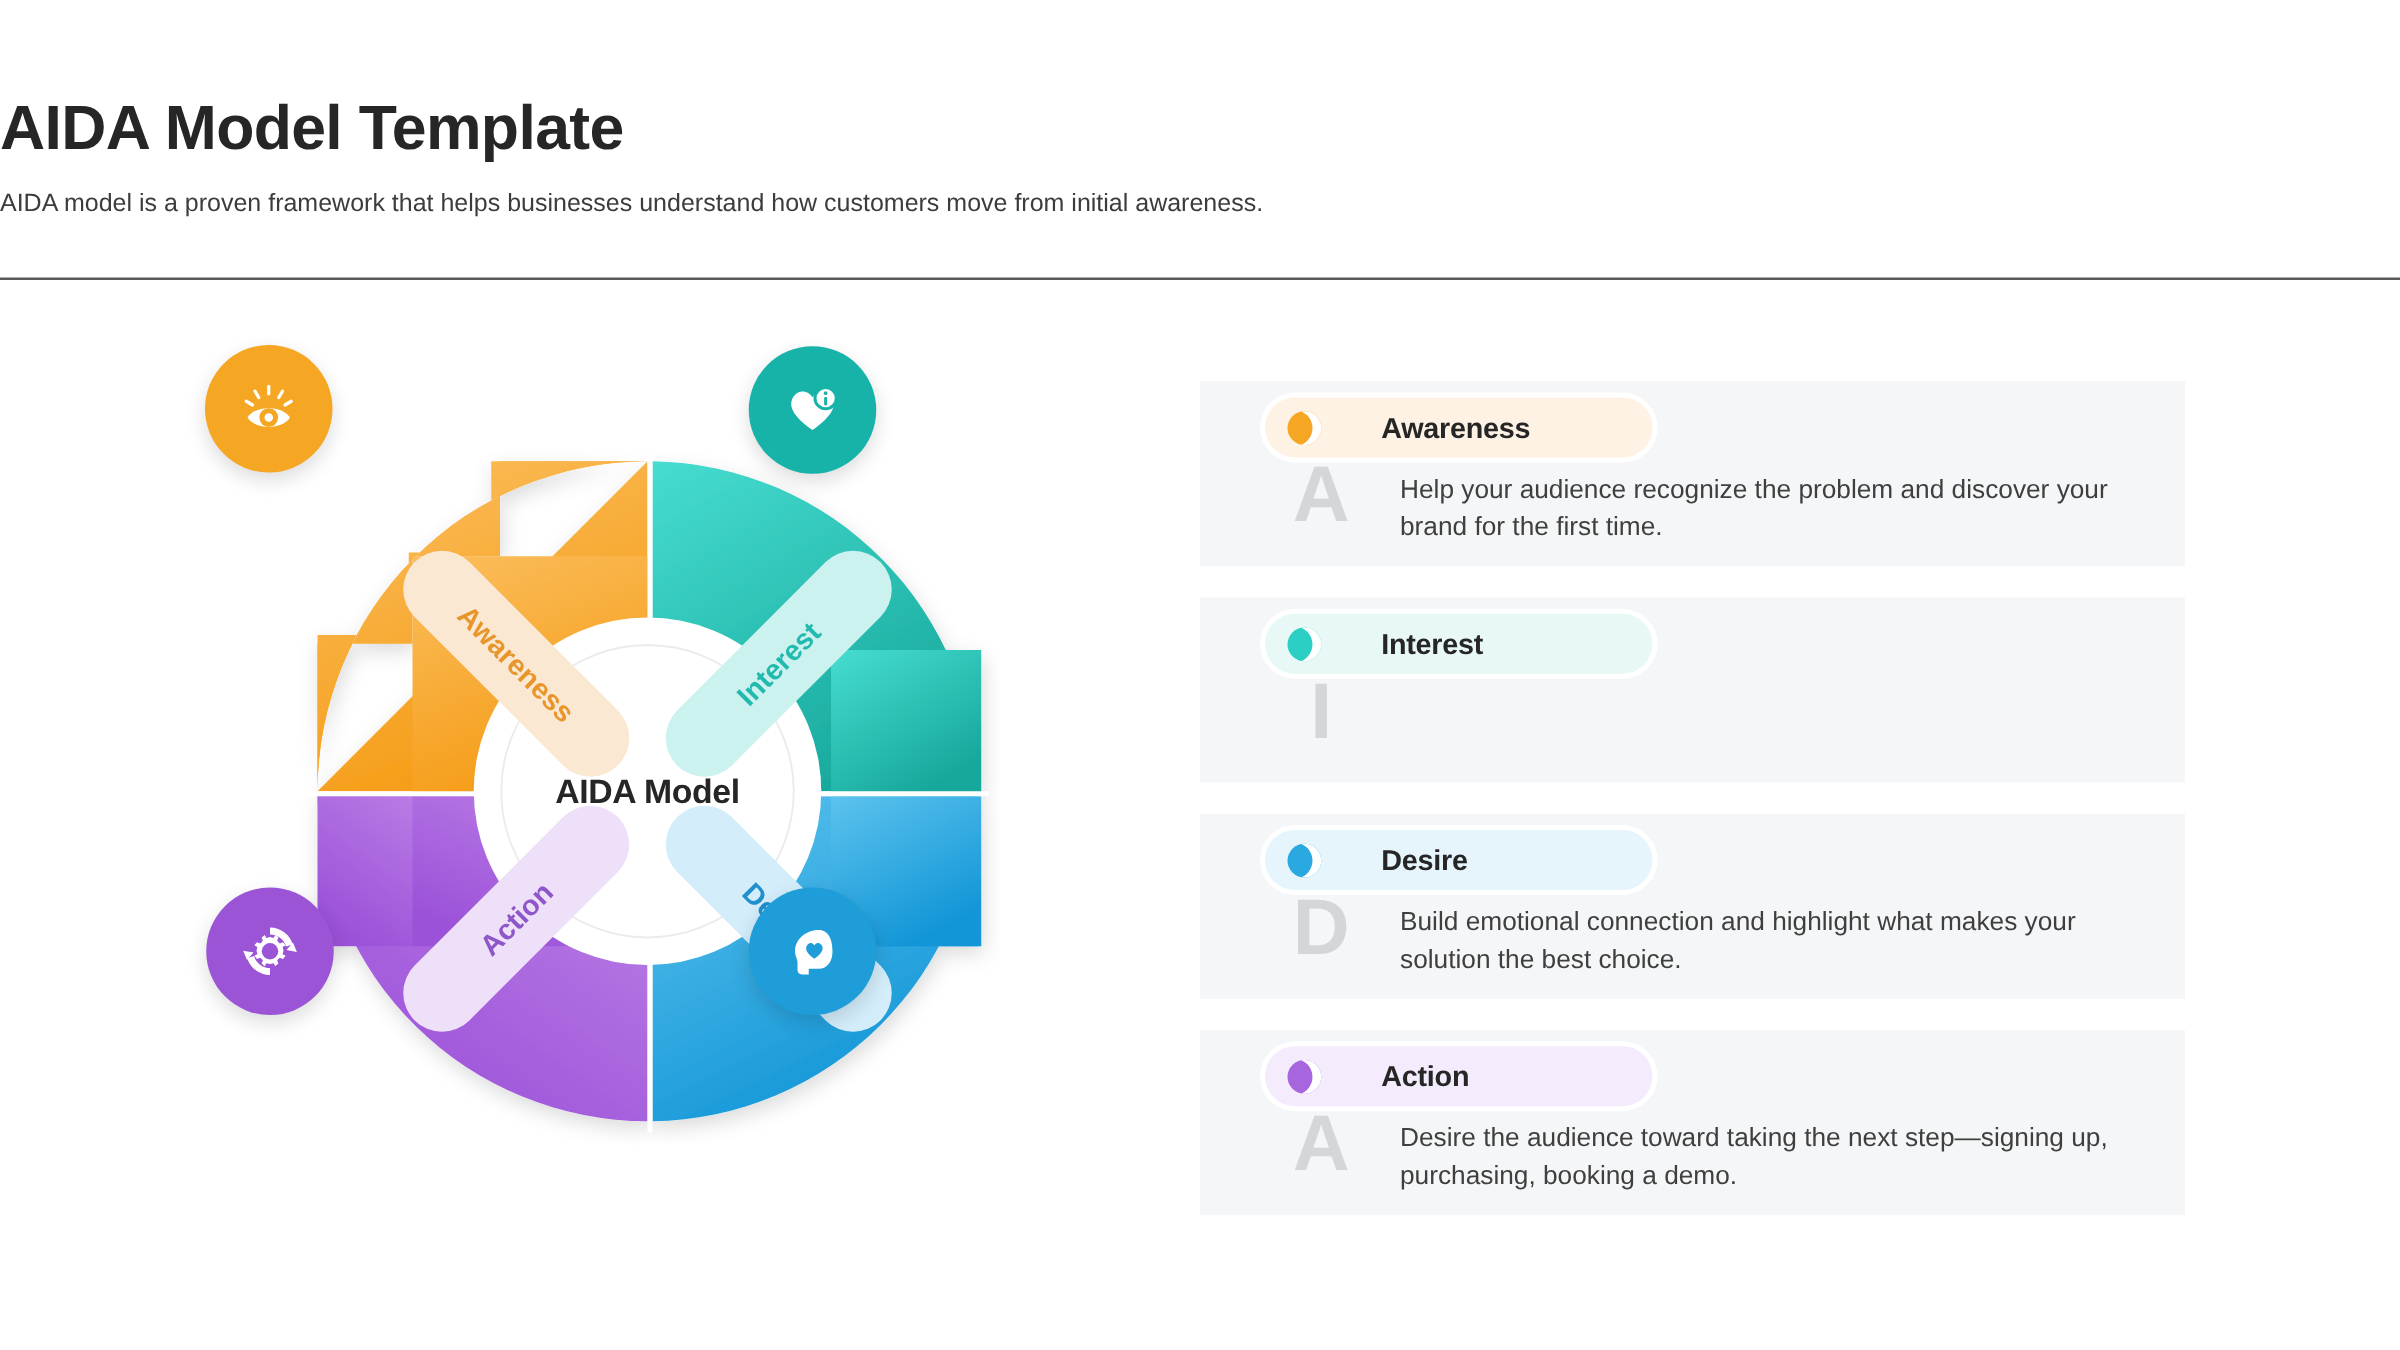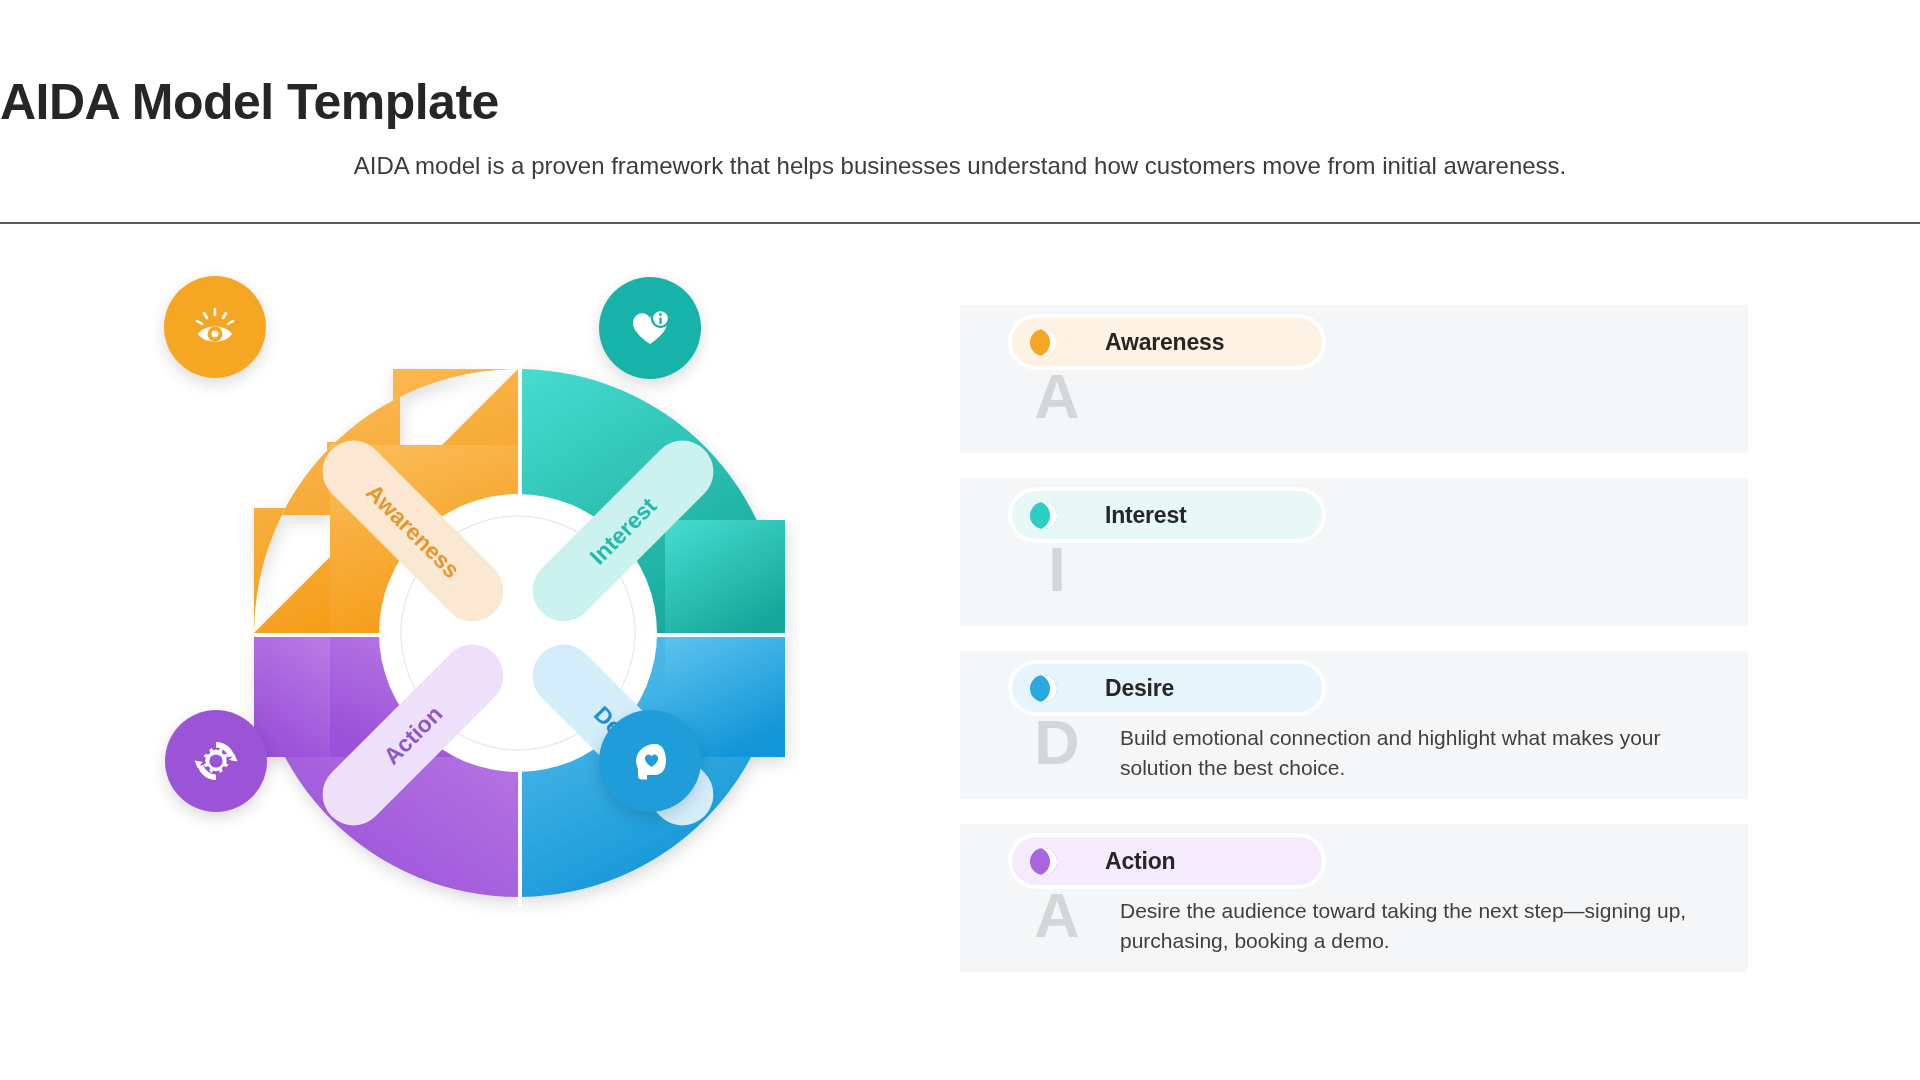--- a/index.html
+++ b/index.html
@@ -14,22 +14,21 @@
   
   .header { position: absolute; left: 0; top: 0; width: 1920px; height: 224px; }
   .title {
     position: absolute; left: 0; top: 73px; width: 1920px;
     text-align: left;
     font-size: 50px; font-weight: 700; color: #262626;
     letter-spacing: -0.5px;
   }
   .subtitle {
     position: absolute; left: 0; top: 152px; width: 1920px;
-    text-align: center;
-    font-size: 24px; font-weight: 400; color: #3c3c3c;
+    font-size: 20px; font-weight: 400; color: #3c3c3c;
   }
   .header-rule {
     position: absolute; left: 0; top: 222px; width: 1920px; height: 2px;
     background: #595959;
   }
 
   
   .donut-wrap {
     position: absolute; left: 180px; top: 320px;
     width: 600px; height: 640px;
@@ -167,20 +166,21 @@
         <rect x="95" y="287" width="190" height="120" fill="url(#gAc)"></rect>
 
         <rect x="283" y="10" width="4" height="546" fill="#ffffff"></rect>
         <rect x="10" y="283" width="546" height="4" fill="#ffffff"></rect>
 
         <circle cx="283" cy="283" r="139" fill="#ffffff"></circle>
         <circle cx="283" cy="283" r="117" fill="none" stroke="#ebebeb" stroke-width="1.5"></circle>
       </svg>
     </div>
 
+    <div class="center-label">AIDA Model</div>
 
     <div class="qlabel" style="left:118px; top:180px; width:230px; height:62px; transform:rotate(45deg);">
       <div style="width:230px;height:62px;border-radius:31px;background:#FBE8D2;display:flex;align-items:center;justify-content:center;">
         <span style="color:#E8962B;">Awareness</span>
       </div>
     </div>
 
     <div class="qlabel" style="left:328px; top:180px; width:230px; height:62px; transform:rotate(-45deg);">
       <div style="width:230px;height:62px;border-radius:31px;background:#CBF2EE;display:flex;align-items:center;justify-content:center;">
         <span style="color:#22B9AE;">Interest</span>
@@ -253,20 +253,21 @@
   </div>
 
   <div class="cards">
 
     <div class="card">
       <div class="pill" style="background:#FDF2E3;">
         <span class="pill-icon" style="background:#F5A623; box-shadow: inset -8px 0 0 -1px #ffffff;"></span>
         <span class="pill-text">Awareness</span>
       </div>
       <div class="watermark">A</div>
+      <div class="desc">Help your audience recognize the problem and discover your brand for the first time.</div>
     </div>
 
     <div class="card">
       <div class="pill" style="background:#E7F8F6;">
         <span class="pill-icon" style="background:#2BCFC4; box-shadow: inset -8px 0 0 -1px #ffffff;"></span>
         <span class="pill-text">Interest</span>
       </div>
       <div class="watermark">I</div>
     </div>
 

